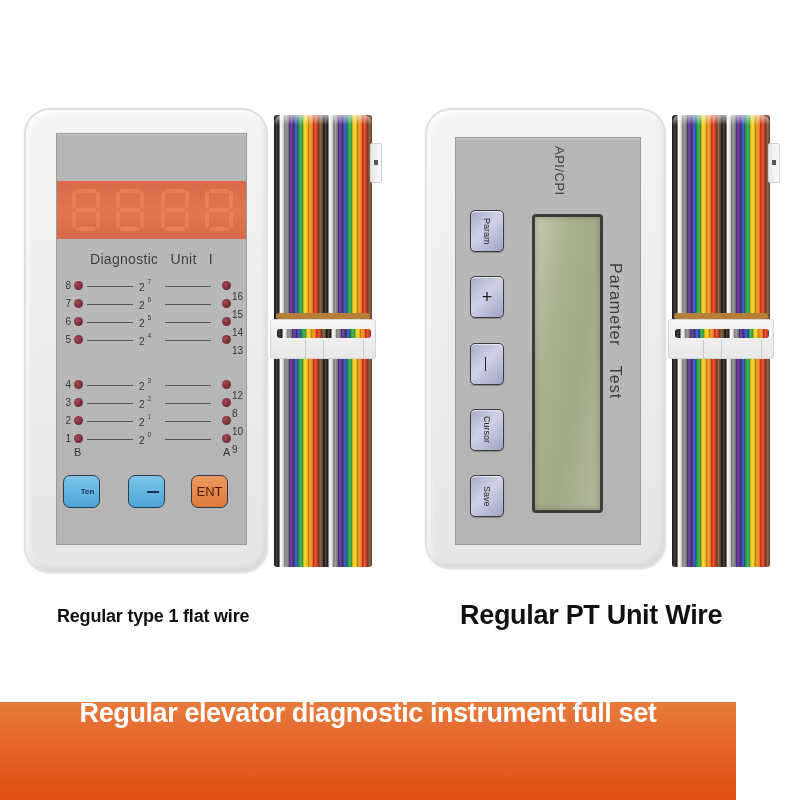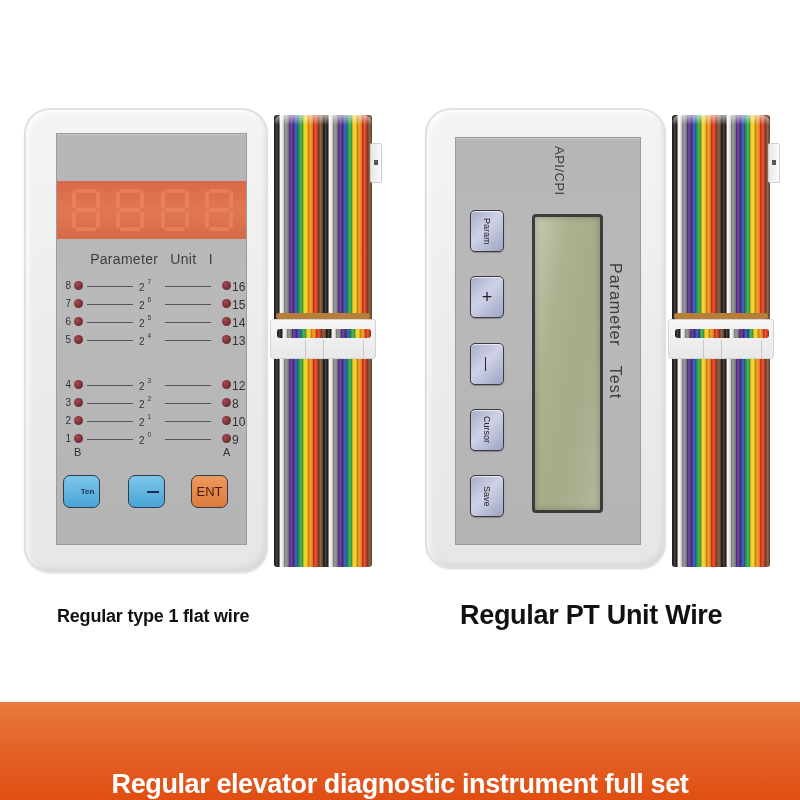--- a/index.html
+++ b/index.html
@@ -37,21 +37,21 @@
   .seg.f { left: 2px; top: 3px; } .seg.b { left: 26px; top: 3px; }
   .seg.e { left: 2px; top: 23px; } .seg.c { left: 26px; top: 23px; }
 
   .unit-title {
     position: absolute; left: 0; width: 100%; top: 117px; text-align: center;
     color: #3d3d3d; font-size: 14px; letter-spacing: 0.3px; word-spacing: 8px;
   }
 
   .led-row { position: absolute; left: 0; width: 100%; height: 14px; }
   .led-row .num-l { position: absolute; left: 4px; width: 10px; text-align: right; font-size: 10px; color: #333; top: 1px; }
-  .led-row .num-r { position: absolute; left: 175px; font-size: 12px; color: #333; top: 1px; }
+  .led-row .num-r { position: absolute; left: 175px; font-size: 10px; color: #333; top: 12px; }
   .led { position: absolute; width: 9px; height: 9px; border-radius: 50%; background: radial-gradient(circle at 35% 35%, #a44a50, #6e2a30 70%); top: 2px; }
   .led.l { left: 17px; } .led.r { left: 165px; }
   .line { position: absolute; height: 1px; background: #555; top: 7px; }
   .line.l { left: 30px; width: 46px; } .line.r { left: 108px; width: 46px; }
   .pow { position: absolute; left: 82px; font-size: 10px; color: #333; top: 2px; }
   .pow sup { font-size: 6.5px; position: relative; top: -3px; margin-left: 3px; }
 
   .col-label { position: absolute; font-size: 11px; color: #333; top: 312px; }
 
   .btn1 {
@@ -134,23 +134,23 @@
   .btn2 .vtxt { writing-mode: vertical-rl; font-size: 9px; }
   .btn2 .sym { font-size: 18px; line-height: 1; }
 
   
   .caption { position: absolute; font-weight: bold; color: #111; white-space: nowrap; }
   #cap1 { left: 57px; top: 606px; font-size: 18px; letter-spacing: -0.2px; }
   #cap2 { left: 460px; top: 600px; font-size: 27px; letter-spacing: -0.3px; }
 
   
   #banner {
-    position: absolute; left: 0; top: 702px; width: 800px; height: 98px;
+    position: absolute; left: 0; top: 702px; width: 736px; height: 98px;
     background: linear-gradient(180deg, #e77b3c 0%, #e4642a 45%, #e04e12 100%);
-    display: flex; align-items: flex-end; justify-content: center;
+    display: flex; align-items: flex-start; justify-content: center;
   }
   #banner-text { color: #fff; font-weight: bold; font-size: 27px; letter-spacing: -0.4px; margin-top: -4px; }
 </style>
 </head>
 <body>
 
 <div id="dev1" class="shell">
   <div class="panel">
     <div class="led-bar">
       <div class="seg-digit">
@@ -184,21 +184,21 @@
         <i class="seg h a"></i>
           <i class="seg h g"></i>
           <i class="seg h d"></i>
           <i class="seg v f"></i>
           <i class="seg v b"></i>
           <i class="seg v e"></i>
           <i class="seg v c"></i>
       </div>
     </div>
 
-    <div class="unit-title">Parameter  Unit  I</div>
+    <div class="unit-title">Diagnostic  Unit  I</div>
 
     <div class="led-row" style="top:145px">
       <span class="num-l">8</span>
       <span class="led l"></span>
       <span class="line l"></span>
       <span class="pow"><span>2</span><sup>7</sup></span>
       <span class="line r"></span>
       <span class="led r"></span>
       <span class="num-r">16</span>
     </div>

